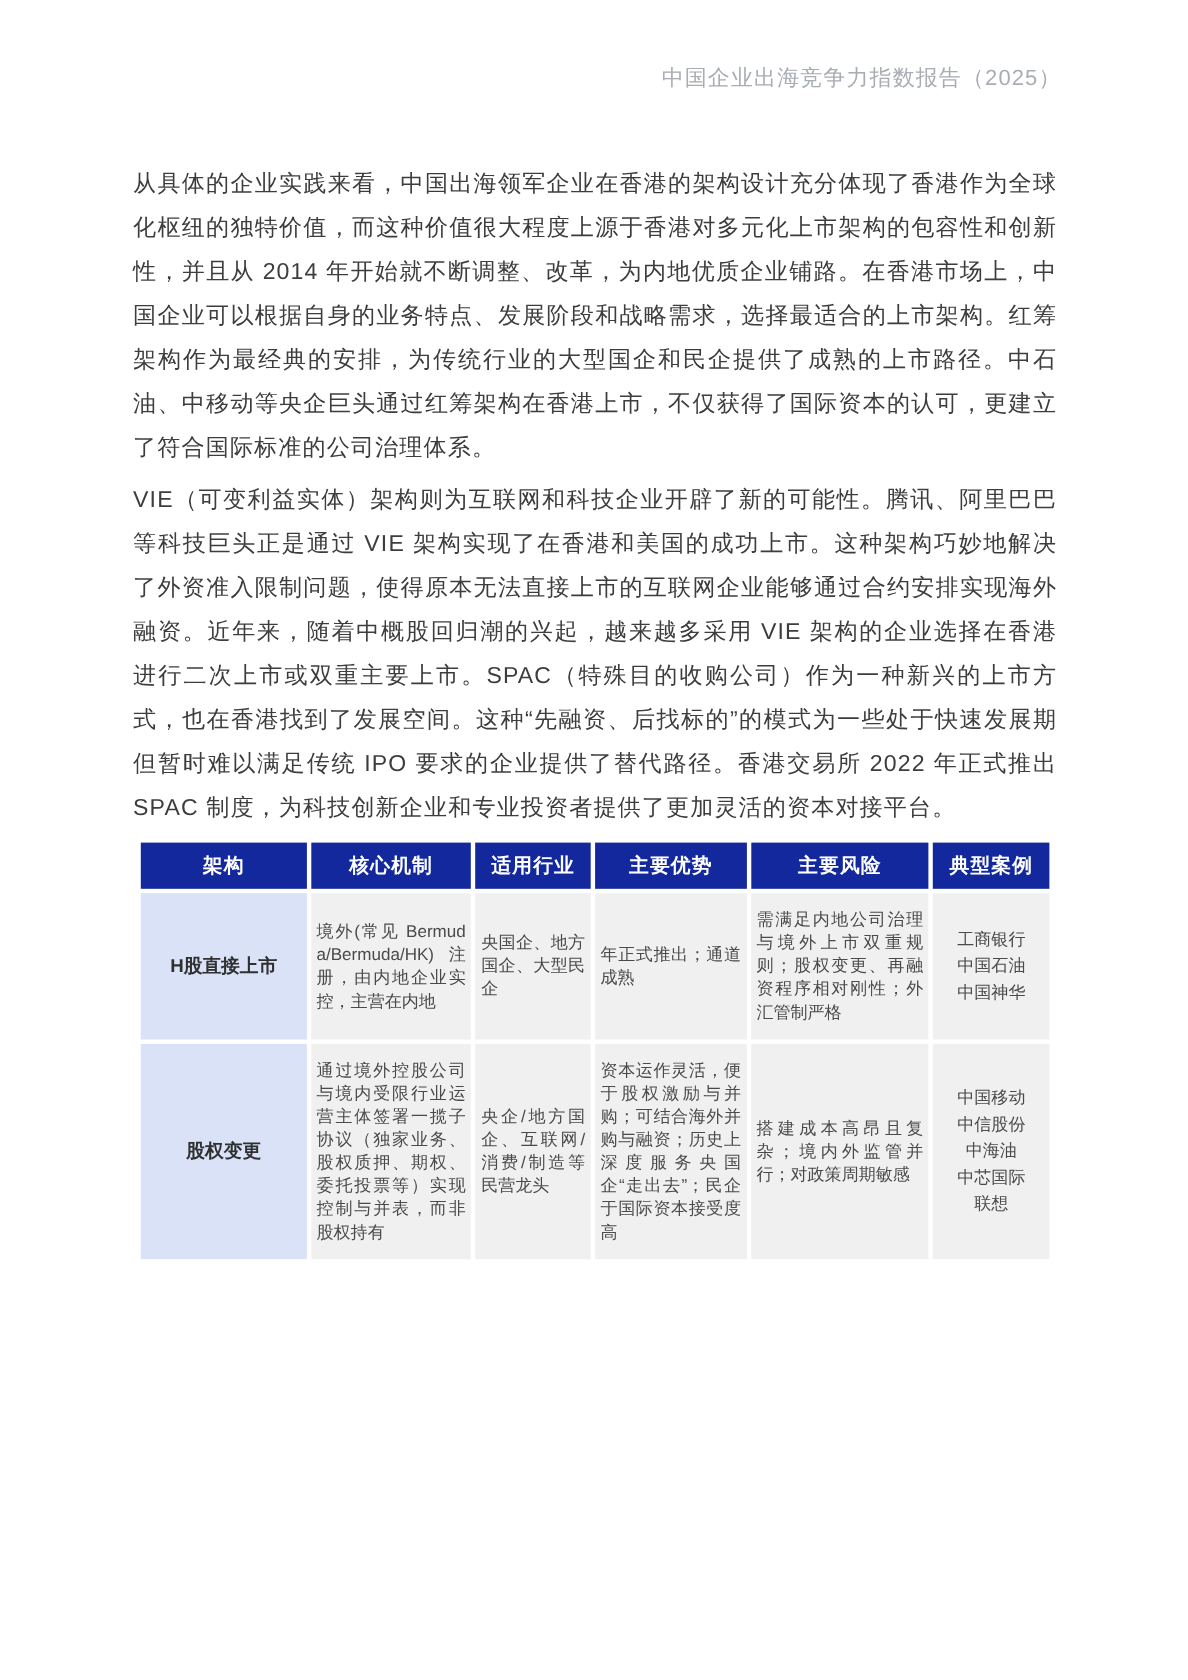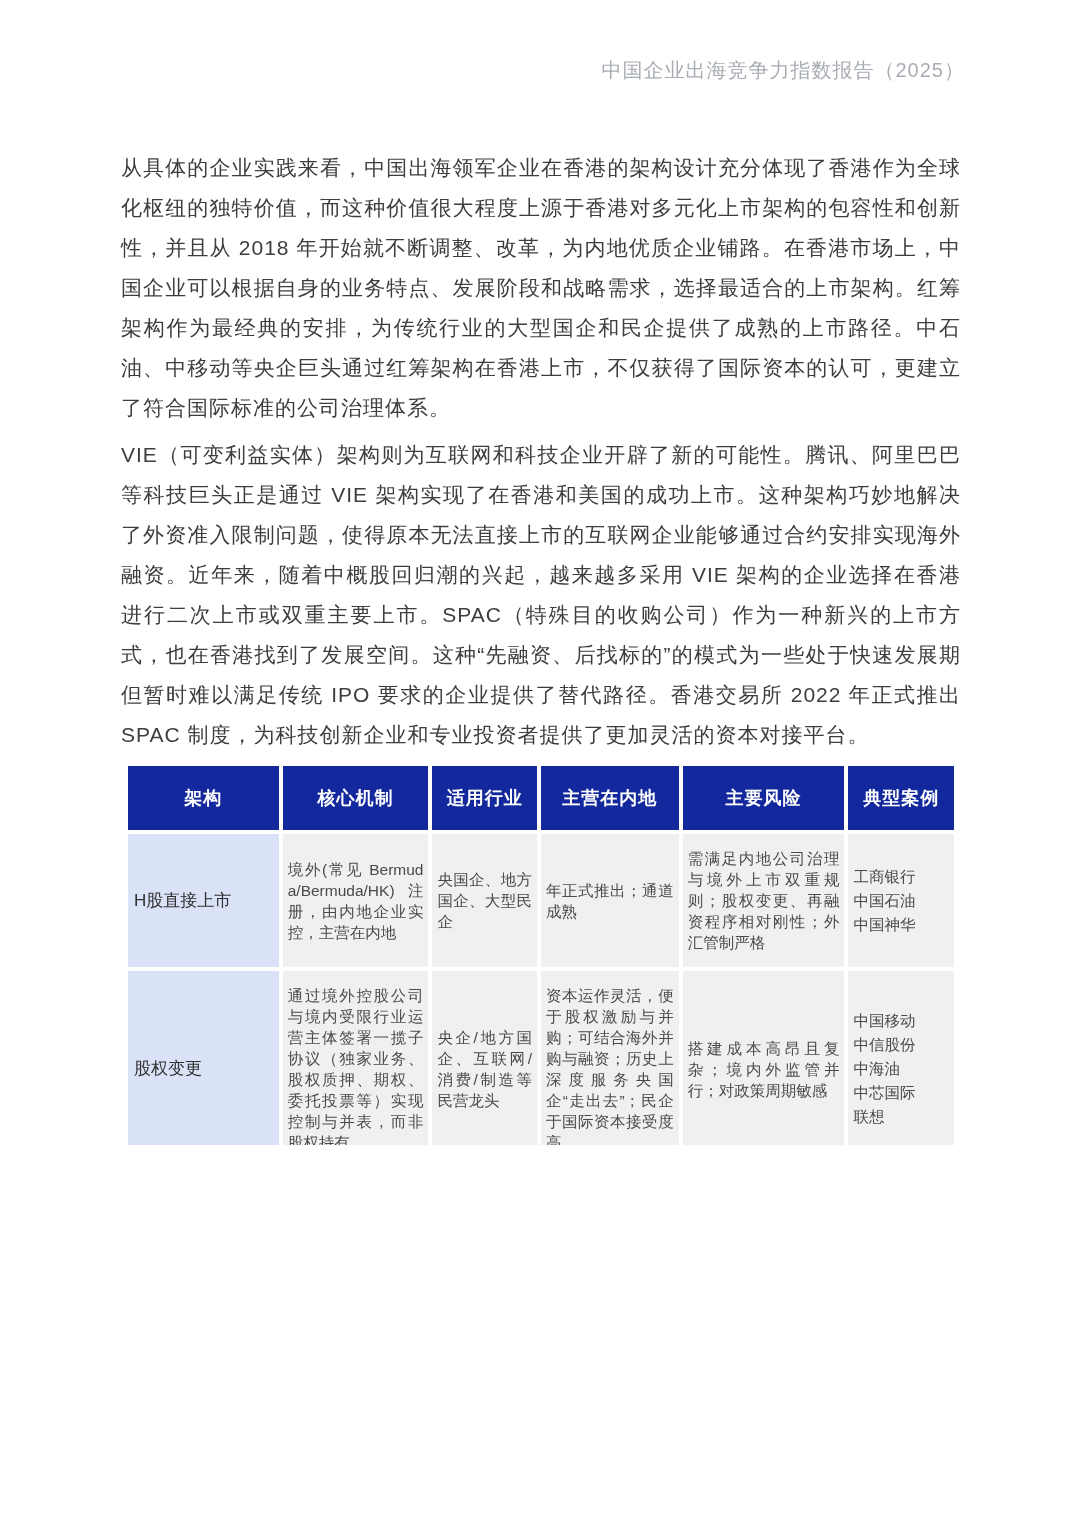--- a/index.html
+++ b/index.html
@@ -48,46 +48,47 @@
     margin: 0 auto;
     table-layout: fixed;
     width: 834px;
   }
   .arch-table th {
     background: #12289c;
     color: #ffffff;
     font-size: 18px;
     font-weight: bold;
     height: 42px;
-    padding: 11px 2px;
+    padding: 0 2px;
     text-align: center;
     letter-spacing: 1px;
   }
   .arch-table td {
     font-size: 15.5px;
     line-height: 21px;
     color: #4a4a4a;
     background: #f0f0f1;
     padding: 14px 5px;
     vertical-align: middle;
     text-align: justify;
     word-break: break-all;
   }
   .arch-table td.arch {
     background: #d9e2f7;
     color: #303030;
-    font-weight: normal;
+    font-weight: bold;
     font-size: 17px;
     line-height: 24px;
+    text-align: center;
     white-space: pre-line;
     word-break: normal;
     padding: 14px 6px;
   }
   .arch-table td.cases {
-    text-align: left;
+    text-align: center;
     white-space: pre-line;
     word-break: normal;
     line-height: 24px;
   }
   .page-number {
     position: absolute;
     top: 1422px;
     right: 112px;
     font-size: 23px;
     color: #3f4348;
@@ -95,40 +96,40 @@
 </style>
 </head>
 <body>
 
 <div class="page">
 
   <div class="doc-header">中国企业出海竞争力指数报告（2025）</div>
 
   <div class="content">
 
-    <p class="para">从具体的企业实践来看，中国出海领军企业在香港的架构设计充分体现了香港作为全球化枢纽的独特价值，而这种价值很大程度上源于香港对多元化上市架构的包容性和创新性，并且从 2018 年开始就不断调整、改革，为内地优质企业铺路。在香港市场上，中国企业可以根据自身的业务特点、发展阶段和战略需求，选择最适合的上市架构。红筹架构作为最经典的安排，为传统行业的大型国企和民企提供了成熟的上市路径。中石油、中移动等央企巨头通过红筹架构在香港上市，不仅获得了国际资本的认可，更建立了符合国际标准的公司治理体系。</p>
+    <p class="para">从具体的企业实践来看，中国出海领军企业在香港的架构设计充分体现了香港作为全球化枢纽的独特价值，而这种价值很大程度上源于香港对多元化上市架构的包容性和创新性，并且从 2014 年开始就不断调整、改革，为内地优质企业铺路。在香港市场上，中国企业可以根据自身的业务特点、发展阶段和战略需求，选择最适合的上市架构。红筹架构作为最经典的安排，为传统行业的大型国企和民企提供了成熟的上市路径。中石油、中移动等央企巨头通过红筹架构在香港上市，不仅获得了国际资本的认可，更建立了符合国际标准的公司治理体系。</p>
 
     <p class="para">VIE（可变利益实体）架构则为互联网和科技企业开辟了新的可能性。腾讯、阿里巴巴等科技巨头正是通过 VIE 架构实现了在香港和美国的成功上市。这种架构巧妙地解决了外资准入限制问题，使得原本无法直接上市的互联网企业能够通过合约安排实现海外融资。近年来，随着中概股回归潮的兴起，越来越多采用 VIE 架构的企业选择在香港进行二次上市或双重主要上市。SPAC（特殊目的收购公司）作为一种新兴的上市方式，也在香港找到了发展空间。这种“先融资、后找标的”的模式为一些处于快速发展期但暂时难以满足传统 IPO 要求的企业提供了替代路径。香港交易所 2022 年正式推出 SPAC 制度，为科技创新企业和专业投资者提供了更加灵活的资本对接平台。</p>
 
 
     <table class="arch-table">
       <colgroup>
         <col style="width:150px">
           <col style="width:145px">
           <col style="width:104px">
         <col style="width:137px">
           <col style="width:161px">
           <col style="width:105px">
       </colgroup>
       <thead>
         <tr>
           <th>架构</th>
           <th>核心机制</th>
           <th>适用行业</th>
-          <th>主营在内地</th>
+          <th>主要优势</th>
           <th>主要风险</th>
           <th>典型案例</th>
         </tr>
       </thead>
       <tbody>
         <tr>
           <td class="arch">H股直接上市</td>
           <td>境外(常见 Bermuda/Bermuda/HK)注册，由内地企业实控，主营在内地</td>
           <td>央国企、地方国企、大型民企</td>
           <td>年正式推出；通道成熟</td>

